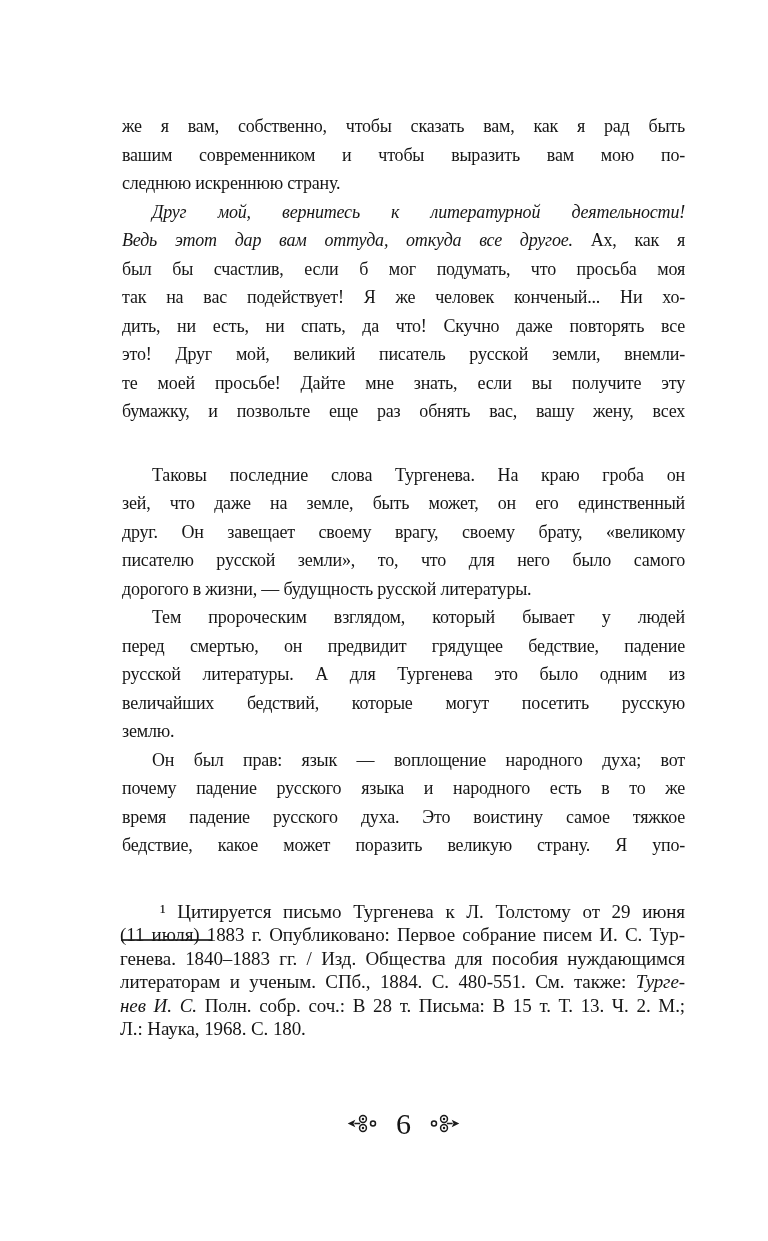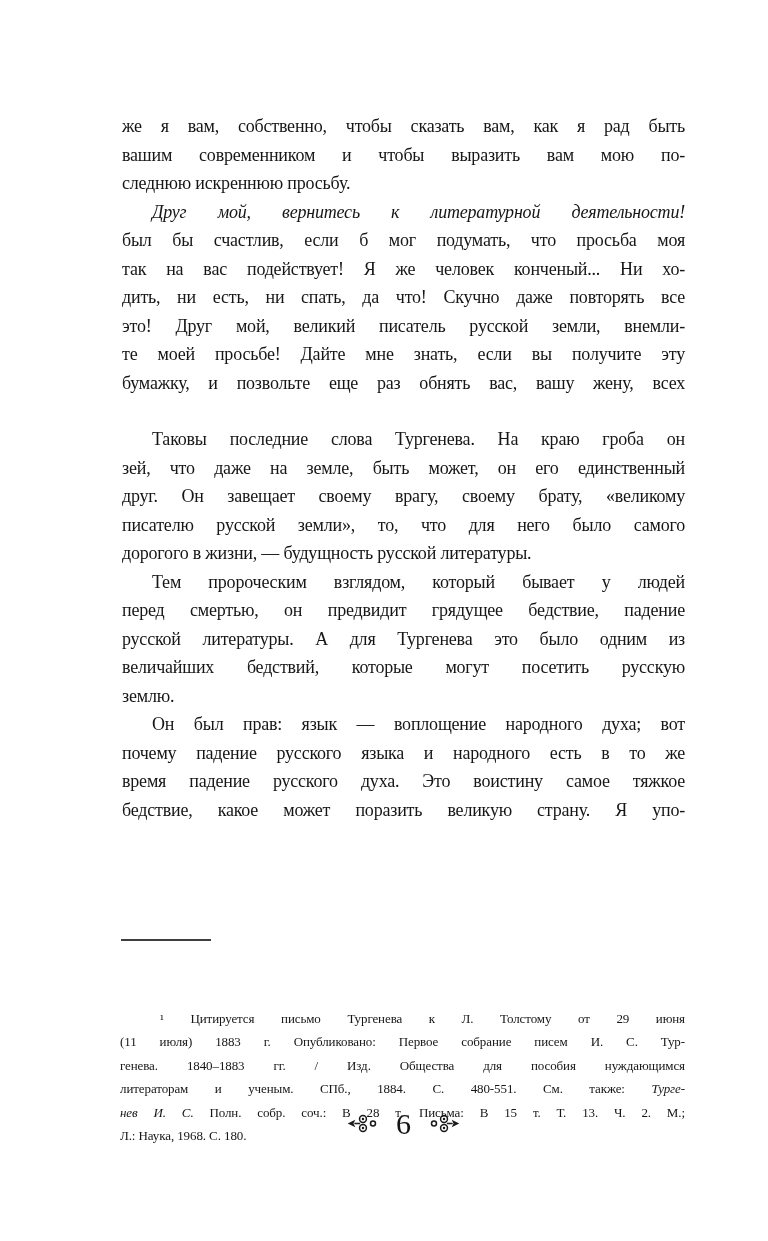--- a/index.html
+++ b/index.html
@@ -26,22 +26,22 @@
   .line.indent { text-indent: 30px; }
   em { }
   .footnote-rule {
     position: absolute;
     left: 121px; top: 939px;
     width: 90px; height: 0;
     border-top: 2px solid #3f3f3f;
   }
   #footnote {
     position: absolute;
-    left: 120px; top: 1007px; width: 565px;
-    font-size: 13px;
+    left: 120px; top: 900px; width: 565px;
+    font-size: 19px;
     line-height: 23.4px;
     letter-spacing: -0.1px;
   }
   #footnote .line.fn-indent { text-indent: 40px; }
   .page-footer {
     position: absolute;
     left: 122px; top: 1102px; width: 563px; height: 44px;
     display: flex; align-items: center; justify-content: center;
     gap: 15px;
   }
@@ -55,32 +55,33 @@
   .fleuron svg { display: block; }
   .fleuron.flip svg { transform: scaleX(-1); }
 </style>
 </head>
 <body>
 
 <main id="main-text">
     <div>
       <div class="line"><span>же я вам, собственно, чтобы сказать вам, как я рад быть</span></div>
       <div class="line"><span>вашим современником и чтобы выразить вам мою по-</span></div>
-      <div class="line last"><span>следнюю искреннюю просьбу.</span></div>
+      <div class="line last"><span>следнюю искреннюю страну.</span></div>
     </div>
     <div>
       <div class="line indent"><em>Друг мой, вернитесь к литературной деятельности!</em></div>
+      <div class="line"><em>Ведь этот дар вам оттуда, откуда все другое.</em><span> Ах, как я</span></div>
       <div class="line"><span>был бы счастлив, если б мог подумать, что просьба моя</span></div>
       <div class="line"><span>так на вас подействует! Я же человек конченый... Ни хо-</span></div>
       <div class="line"><span>дить, ни есть, ни спать, да что! Скучно даже повторять все</span></div>
       <div class="line"><span>это! Друг мой, великий писатель русской земли, внемли-</span></div>
       <div class="line"><span>те моей просьбе! Дайте мне знать, если вы получите эту</span></div>
       <div class="line"><span>бумажку, и позвольте еще раз обнять вас, вашу жену, всех</span></div>
     </div>
-    <div style="margin-top: 28px;">
+    <div style="margin-top: 35px;">
       <div class="line indent"><span>Таковы последние слова Тургенева. На краю гроба он</span></div>
       <div class="line"><span>зей, что даже на земле, быть может, он его единственный</span></div>
       <div class="line"><span>друг. Он завещает своему врагу, своему брату, «великому</span></div>
       <div class="line"><span>писателю русской земли», то, что для него было самого</span></div>
       <div class="line last"><span>дорогого в жизни, — будущность русской литературы.</span></div>
     </div>
     <div>
       <div class="line indent"><span>Тем пророческим взглядом, который бывает у людей</span></div>
       <div class="line"><span>перед смертью, он предвидит грядущее бедствие, падение</span></div>
       <div class="line"><span>русской литературы. А для Тургенева это было одним из</span></div>

